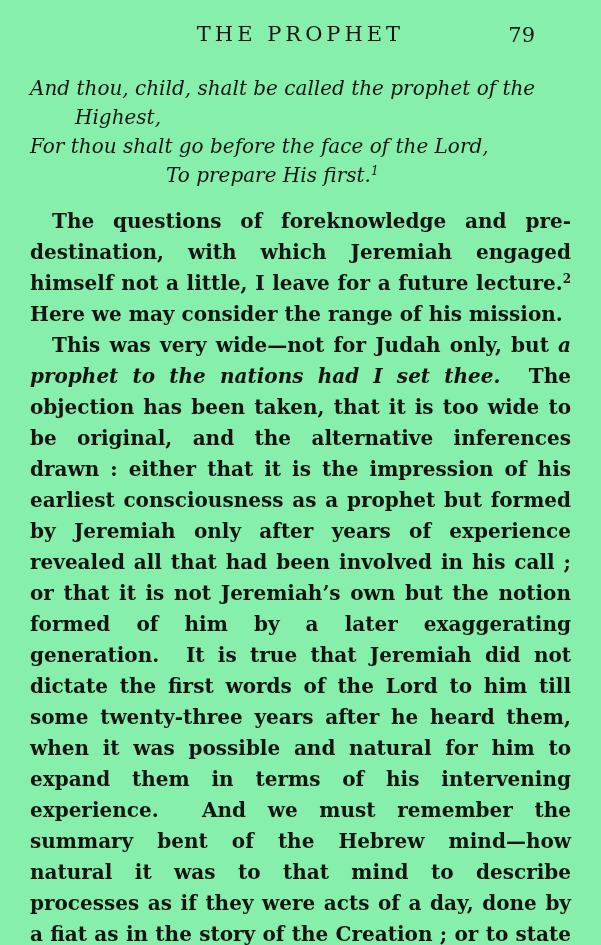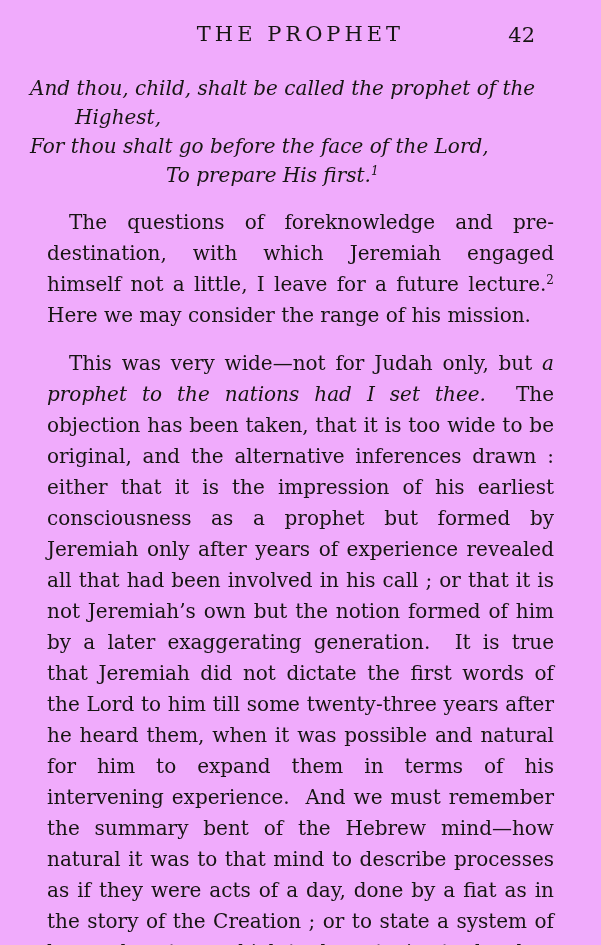--- a/index.html
+++ b/index.html
@@ -5,21 +5,21 @@
   html, body {
     margin: 0;
     padding: 0;
     background: #e8e8e6;
   }
   .page {
     position: relative;
     width: 601px;
     height: 945px;
     margin: 0 auto;
-    background: #f0abfc;
+    background: #86efac;
     color: #171513;
     font-family: "DejaVu Serif", "Liberation Serif", serif;
     box-sizing: border-box;
     padding: 22px 30px 0 30px;
     overflow: hidden;
   }
   
   .running-head {
     position: relative;
     height: 34px;
@@ -49,39 +49,40 @@
   .ep-line { white-space: nowrap; font-style: italic; }
   .ep-line.indent-hang { padding-left: 45px; }
   .ep-line.indent-center { padding-left: 136px; }
   
   .body-text {
     font-size: 20px;
     line-height: 31px;
     text-align: justify;
   }
   .body-text p {
-    margin: 17px;
+    margin: 0;
     text-indent: 22px;
     white-space: pre-wrap;
+    font-weight: bold;
   }
   .italic { font-style: italic; }
   sup.fn-ref {
     font-size: 12px;
     line-height: 0;
     vertical-align: 7px;
   }
 </style>
 </head>
 <body>
 
 <div class="page">
 
   <div class="running-head">
     <div class="running-title">THE PROPHET</div>
-    <div class="page-number">42</div>
+    <div class="page-number">79</div>
   </div>
 
   <div class="epigraph">
     <div class="ep-line">And thou, child, shalt be called the prophet of the</div>
     <div class="ep-line indent-hang">Highest,</div>
     <div class="ep-line">For thou shalt go before the face of the Lord,</div>
     <div class="ep-line indent-center"><span>To prepare His first.</span><sup class="fn-ref">1</sup></div>
   </div>
 
   <div class="body-text">

